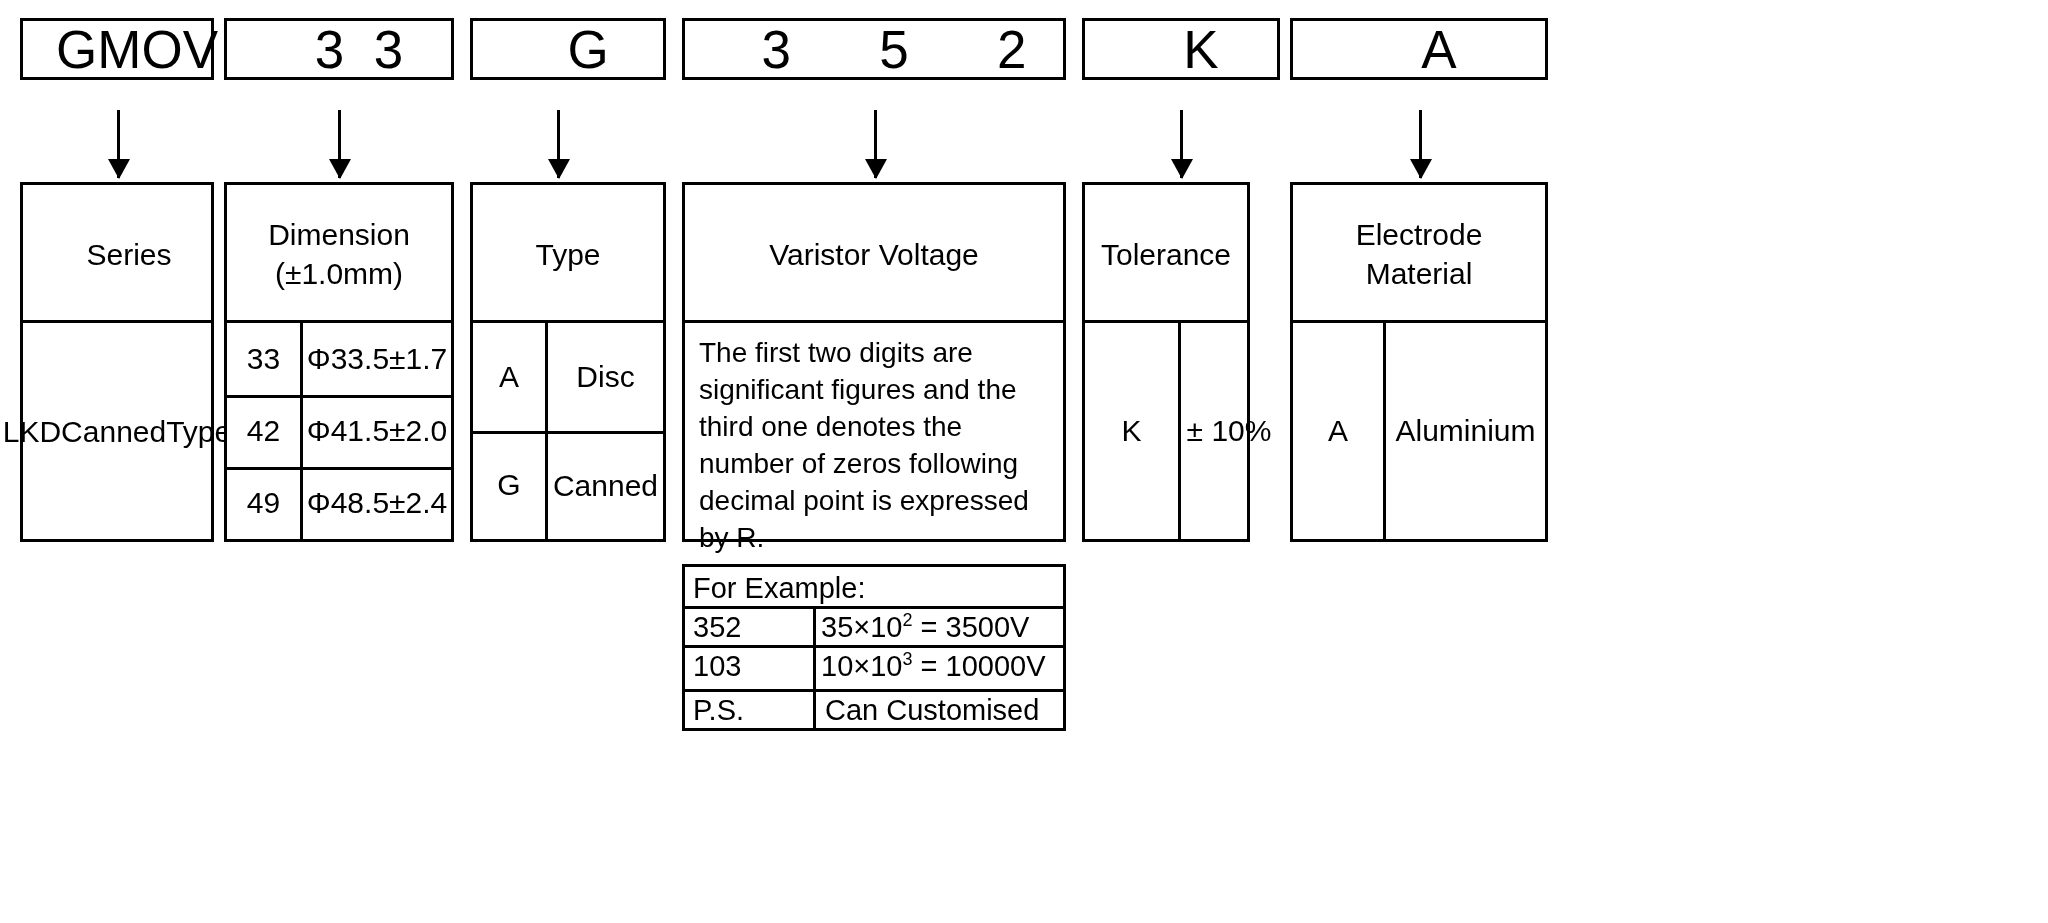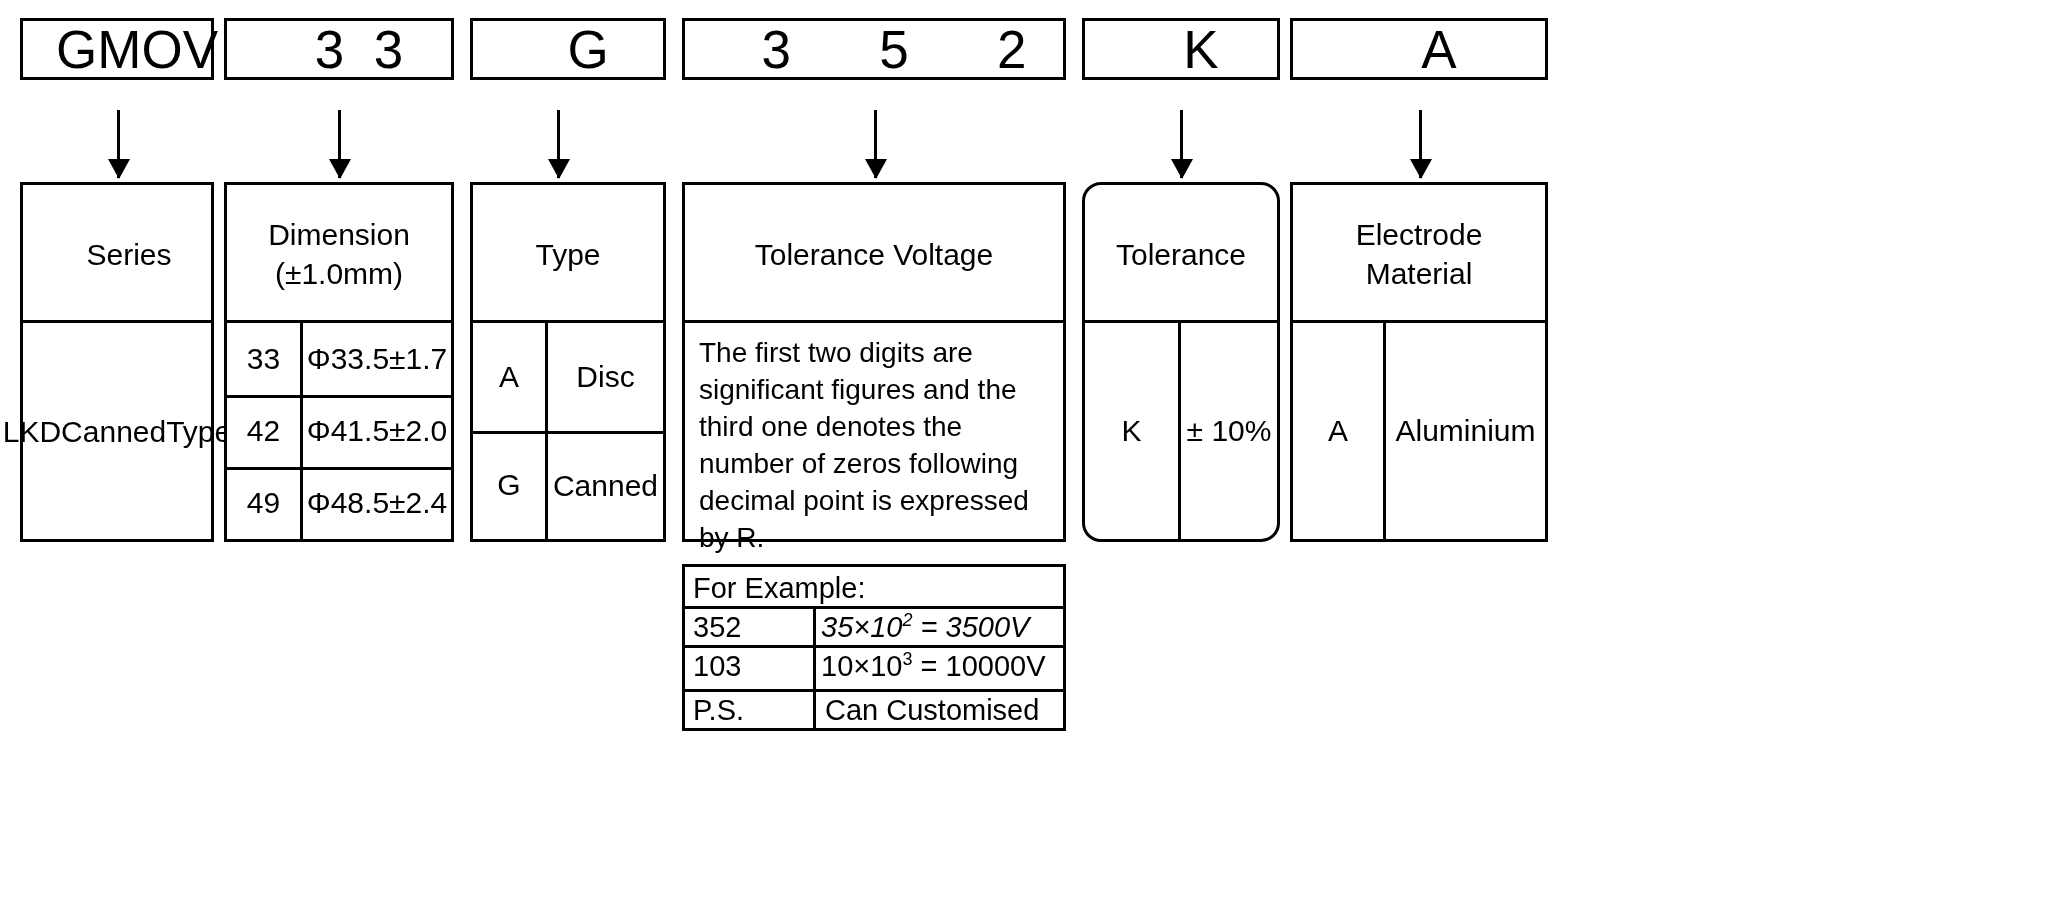--- a/index.html
+++ b/index.html
@@ -189,46 +189,46 @@
     <div class="cell" style="left:75px;top:138px; width:115px; height:108px;">Disc</div>
 
     <div class="cell" style="left:0;   top:246px; width:72px;  height:108px;">G</div>
     <div class="cell multi" style="left:75px;top:246px; width:115px; height:108px;">
       <span>Canne</span>
       <span>d</span>
     </div>
   </div>
 
   <div class="box" style="left:682px; top:182px; width:384px; height:360px;">
-    <div class="desc-header" style="top:0; height:138px;">Tolerance Voltage</div>
+    <div class="desc-header" style="top:0; height:138px;">Varistor Voltage</div>
     <div class="hrule" style="top:135px;"></div>
     <div class="para" style="left:14px; top:150px; width:356px;">The first two digits are significant figures and the third one denotes the number of zeros following decimal point is expressed by R.</div>
   </div>
 
   <div class="box" style="left:682px; top:564px; width:384px; height:128px; border-width:3px;">
     <div class="hrule" style="top:39px;"></div>
     <div class="hrule" style="top:78px;"></div>
     <div class="vrule" style="left:128px; top:39px; height:86px;"></div>
 
     <div class="ex-label" style="left:8px; top:7px;">For Example:</div>
 
     <div class="ex-label" style="left:8px;  top:46px;">352</div>
-    <div class="ex-label" style="left:136px;top:46px;font-style:italic;"><span>35×10</span><sup>2</sup><span> = 3500V</span></div>
+    <div class="ex-label" style="left:136px;top:46px;"><span>35×10</span><sup>2</sup><span> = 3500V</span></div>
 
     <div class="ex-label" style="left:8px;  top:85px;">103</div>
     <div class="ex-label" style="left:136px;top:85px;"><span>10×10</span><sup>3</sup><span> = 10000V</span></div>
   </div>
 
   <div class="box" style="left:682px; top:689px; width:384px; height:42px;padding-left:12px;">
     <div class="vrule" style="left:128px; top:0; height:36px;"></div>
     <div class="ex-label" style="left:8px;  top:4px;">P.S.</div>
     <div class="ex-label" style="left:140px;top:4px;">Can Customised</div>
   </div>
 
-  <div class="box" style="left:1082px; top:182px; width:198px; height:360px;border-radius:19px;">
+  <div class="box" style="left:1082px; top:182px; width:168px; height:360px;">
     <div class="desc-header" style="top:0; height:138px;">Tolerance</div>
     <div class="hrule" style="top:135px;"></div>
     <div class="vrule" style="left:93px; top:138px; height:216px;"></div>
 
     <div class="cell" style="left:0;   top:138px; width:93px;  height:216px;">K</div>
     <div class="cell" style="left:96px;top:138px; width:96px;  height:216px;">± 10%</div>
   </div>
 
   <div class="box" style="left:1290px; top:182px; width:258px; height:360px;">
     <div class="desc-header" style="top:0; height:138px;">

